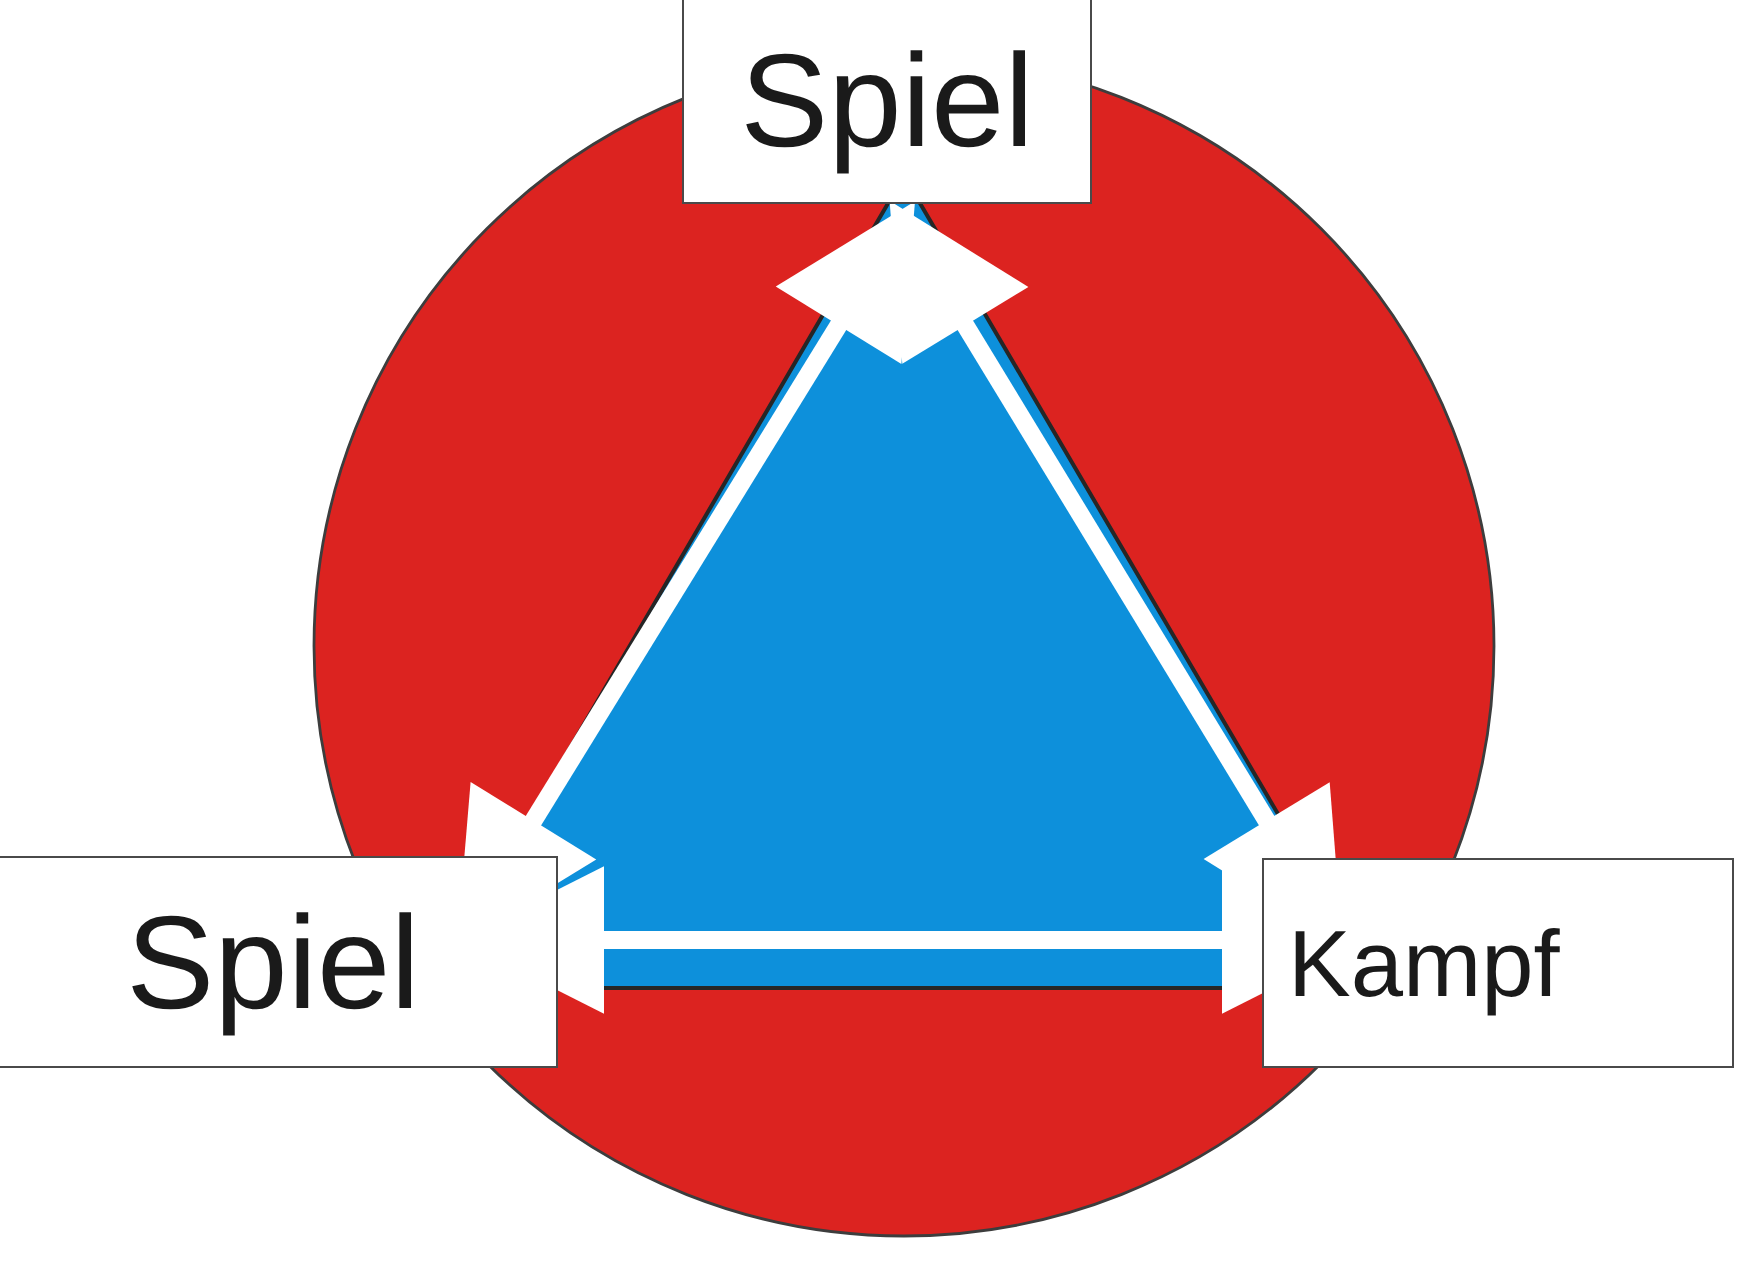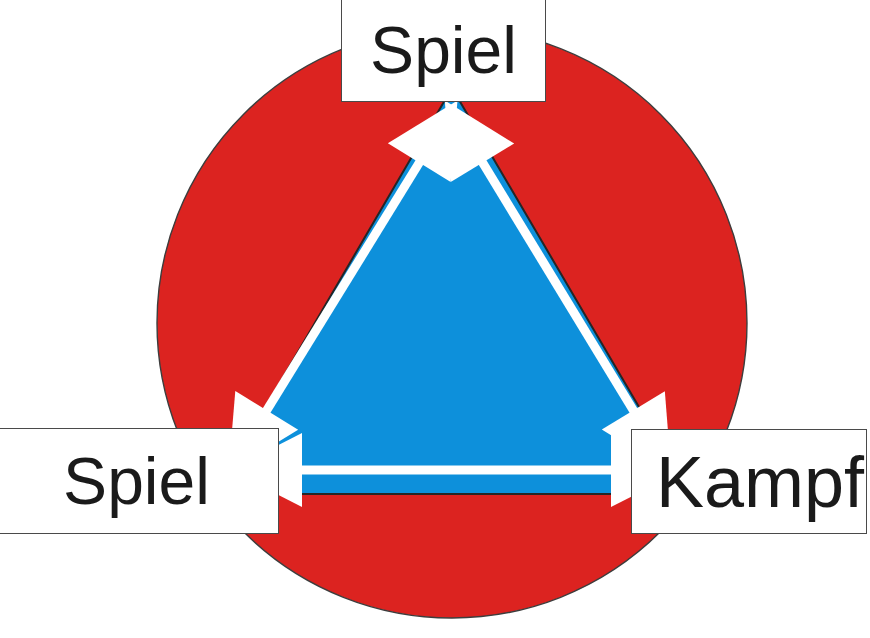--- a/index.html
+++ b/index.html
@@ -54,23 +54,23 @@
     top: 428px;
     width: 285px;
     height: 106px;
     font-size: 66px;
   }
   #box-kampf {
     left: 631px;
     top: 429px;
     width: 236px;
     height: 105px;
-    font-size: 72px;
+    font-size: 47px;
     justify-content: flex-start;
-    padding-left: 24px;
+    padding-left: 12px;
   }
 </style>
 </head>
 <body>
 
 <div id="stage">
 
   <svg id="figure" viewBox="0 0 870 638" xmlns="http://www.w3.org/2000/svg">
 
     <defs>

